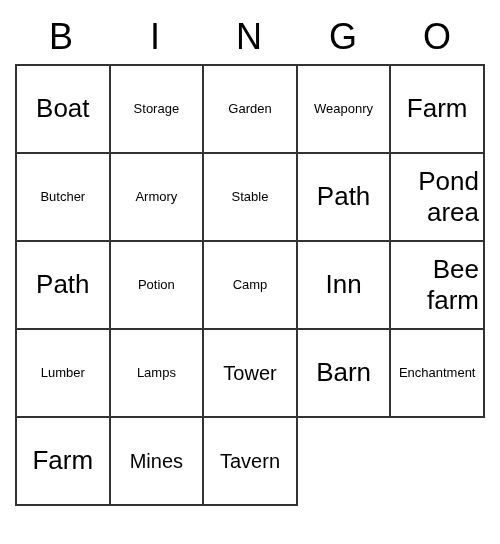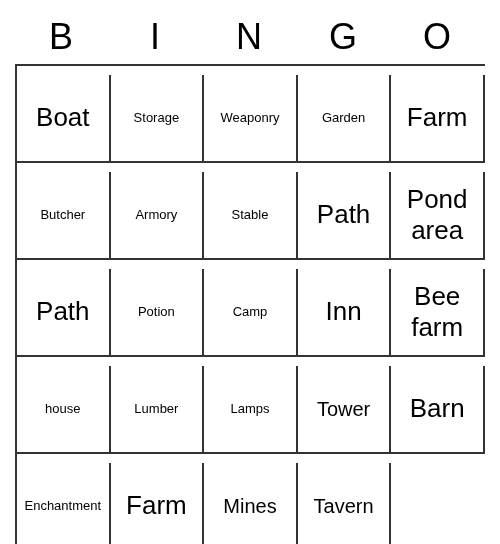--- a/index.html
+++ b/index.html
@@ -44,23 +44,22 @@
       border-left: 2px solid #333;
     }
 
     .bingo-cell {
       border-right: 2px solid #333;
       border-bottom: 2px solid #333;
       min-height: 88px;
       display: flex;
       align-items: center;
       justify-content: center;
-      text-align: center;
+      text-align: right;
       padding: 6px 4px;
-      margin-top: 9px;
     }
 
     .bingo-cell .cell-text {
       line-height: 1.2;
     }
 
     .size-large {
       font-size: 26px;
     }
 
@@ -84,24 +83,24 @@
       <div class="bingo-header-cell">O</div>
     </div>
   <div class="bingo-grid">
   <div class="bingo-cell">
         <span class="cell-text size-large">Boat</span>
       </div>
       <div class="bingo-cell">
         <span class="cell-text size-small">Storage</span>
       </div>
       <div class="bingo-cell">
-        <span class="cell-text size-small">Weaponry</span>
+        <span class="cell-text size-small">Garden</span>
       </div>
       <div class="bingo-cell">
-        <span class="cell-text size-small">Garden</span>
+        <span class="cell-text size-small">Weaponry</span>
       </div>
       <div class="bingo-cell">
         <span class="cell-text size-large">Farm</span>
       </div>
       <div class="bingo-cell">
         <span class="cell-text size-small">Butcher</span>
       </div>
       <div class="bingo-cell">
         <span class="cell-text size-small">Armory</span>
       </div>
@@ -123,23 +122,20 @@
       <div class="bingo-cell">
         <span class="cell-text size-small">Camp</span>
       </div>
       <div class="bingo-cell">
         <span class="cell-text size-large">Inn</span>
       </div>
       <div class="bingo-cell">
         <span class="cell-text size-large">Bee farm</span>
       </div>
       <div class="bingo-cell">
-        <span class="cell-text size-small">house</span>
-      </div>
-      <div class="bingo-cell">
         <span class="cell-text size-small">Lumber</span>
       </div>
       <div class="bingo-cell">
         <span class="cell-text size-small">Lamps</span>
       </div>
       <div class="bingo-cell">
         <span class="cell-text size-medium">Tower</span>
       </div>
       <div class="bingo-cell">
         <span class="cell-text size-large">Barn</span>

